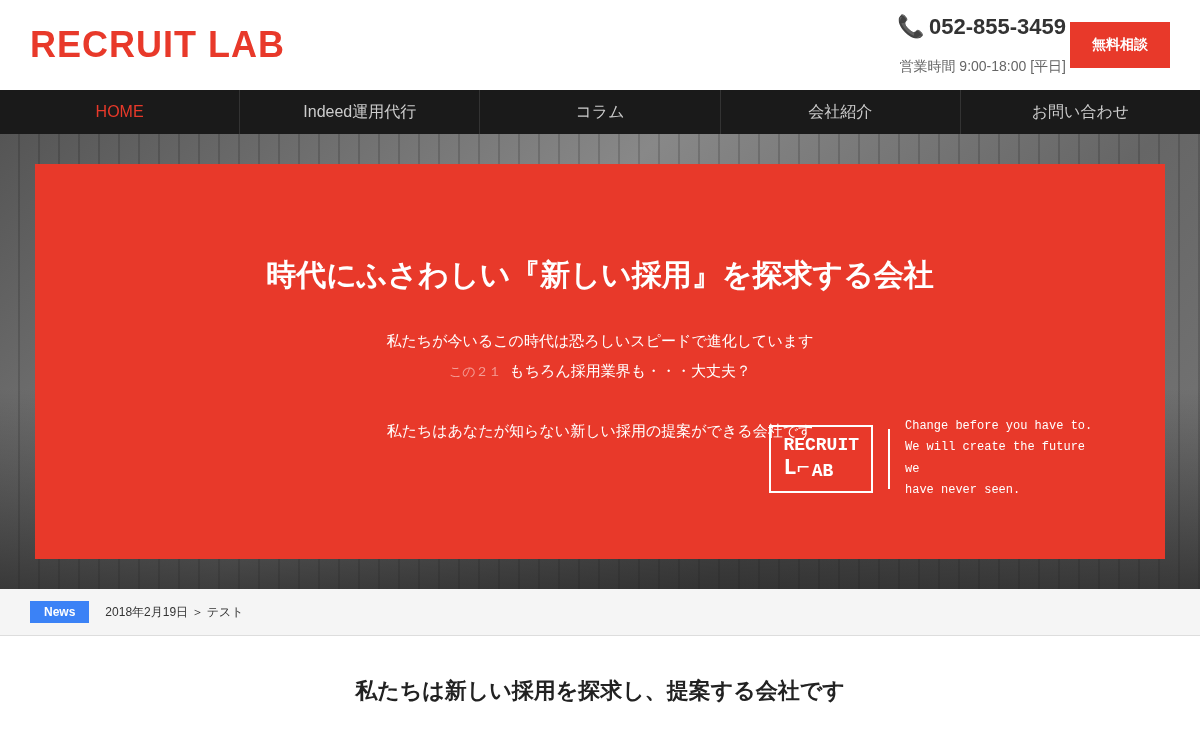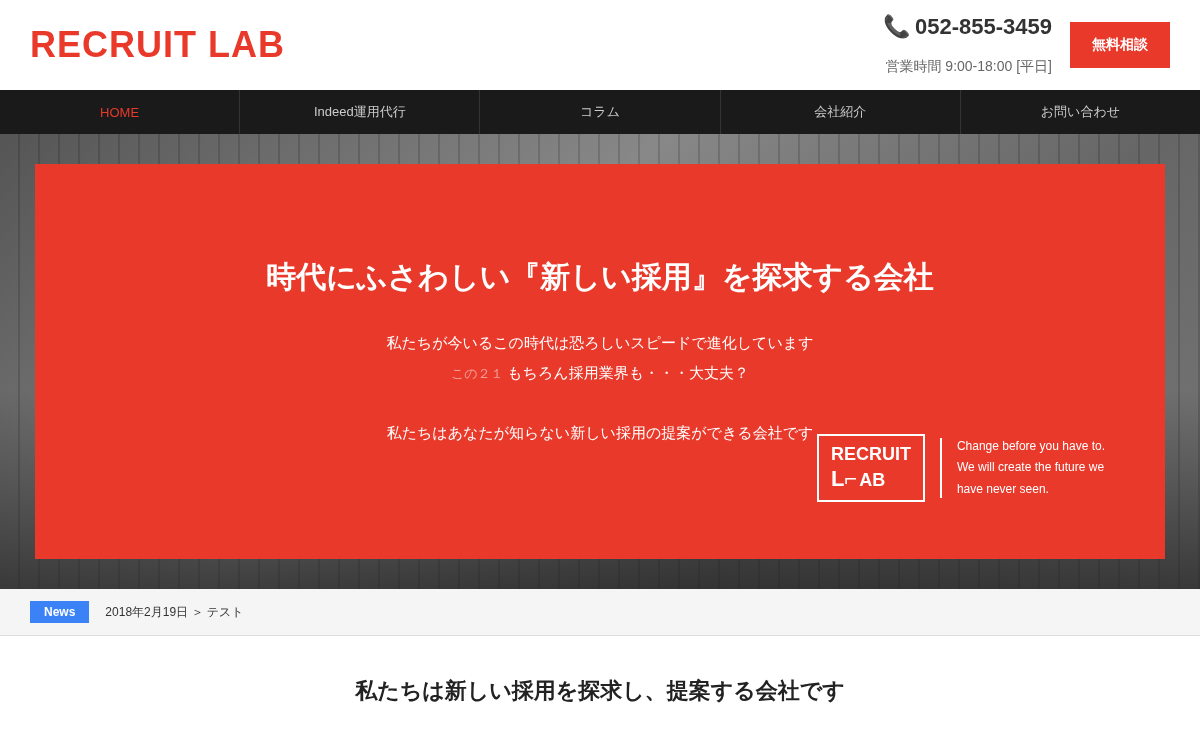--- a/index.html
+++ b/index.html
@@ -16,21 +16,21 @@
     }
     .logo {
       font-size: 36px;
       font-weight: 900;
       color: #e8392a;
       letter-spacing: 1px;
     }
     .header-right {
       display: flex;
       align-items: center;
-      gap: 18px;
+      gap: 4px;
     }
     .phone-area {
       text-align: right;
     }
     .phone-number {
       font-size: 22px;
       font-weight: bold;
       color: #333;
     }
     .phone-icon {
@@ -57,21 +57,21 @@
     .nav {
       background: #1a1a1a;
       display: flex;
       align-items: center;
       height: 44px;
     }
     .nav-item {
       flex: 1;
       text-align: center;
       padding: 0 10px;
-      font-size: 13px;
+      font-size: 16px;
       color: #ccc;
       cursor: pointer;
       border-right: 1px solid #333;
       height: 100%;
       display: flex;
       align-items: center;
       justify-content: center;
     }
     .nav-item:last-child { border-right: none; }
     .nav-item.active { color: #e8392a; }
@@ -118,20 +118,21 @@
       top: 30px;
       left: 35px;
       right: 35px;
       bottom: 30px;
       background: #e8392a;
       display: flex;
       flex-direction: column;
       align-items: center;
       justify-content: center;
       padding: 30px 40px;
+      font-family: Liberation Mono, monospace;
     }
     .hero-main-text {
       font-size: 30px;
       font-weight: 900;
       color: #fff;
       text-align: center;
       margin-bottom: 30px;
       line-height: 1.4;
     }
     .hero-sub-text {

